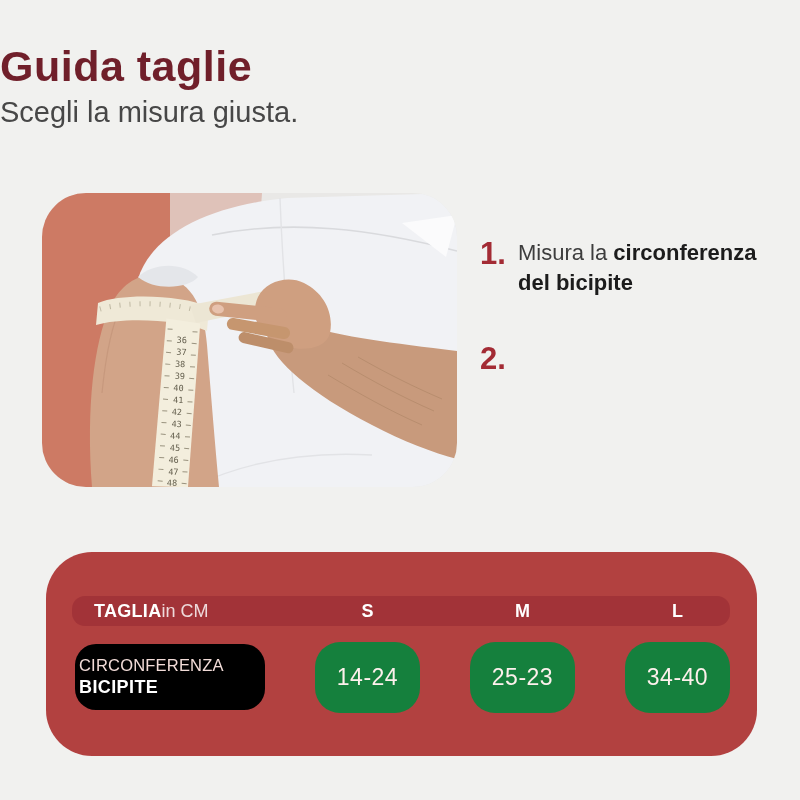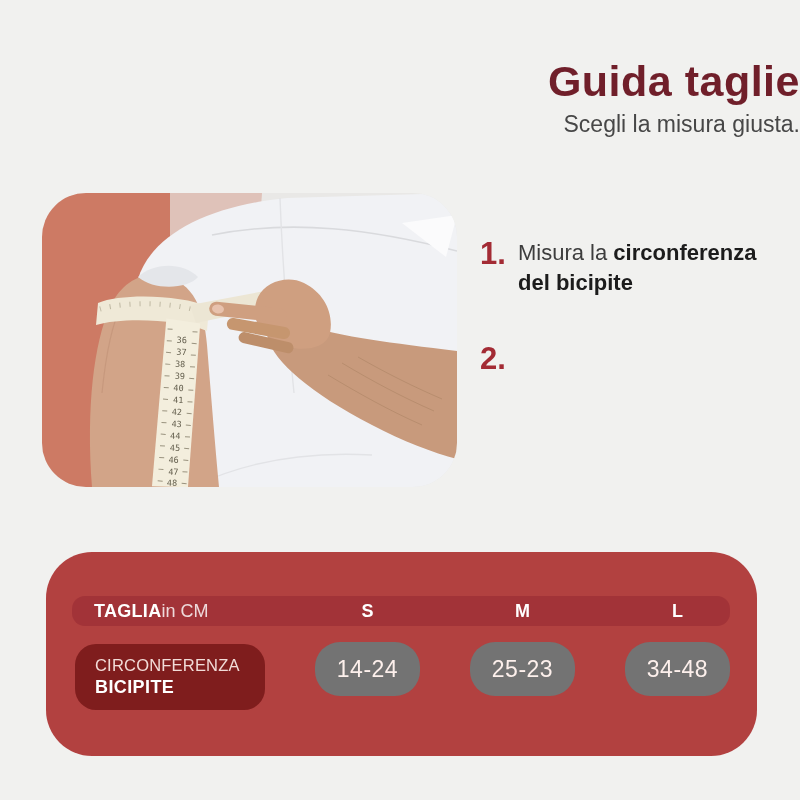--- a/index.html
+++ b/index.html
@@ -5,30 +5,30 @@
   * { margin:0; padding:0; box-sizing:border-box; }
   html,body { width:800px; height:800px; }
   body {
     position:relative;
     background:#f1f1ef;
     font-family:"Liberation Sans", sans-serif;
     overflow:hidden;
   }
 
   
-  .header { text-align:right; padding-top:57px; }
+  .header { text-align:left; padding-top:42px; }
   .page-title {
     font-size:43px;
     font-weight:700;
     color:#701f2a;
     letter-spacing:.5px;
   }
   .page-subtitle {
     margin-top:5px;
-    font-size:23px;
+    font-size:29px;
     font-weight:400;
     color:#474747;
   }
 
   
   .photo-card {
     position:absolute;
     left:42px; top:193px;
     width:415px; height:294px;
     border-radius:44px;
@@ -91,38 +91,38 @@
     font-size:18px; font-weight:700; color:#ffffff;
   }
   .col-s { left:243px; }
   .col-m { left:398px; }
   .col-l { left:553px; }
 
   .row-label {
     position:absolute;
     left:29px; top:92px;
     width:190px; height:66px;
-    background:#7f1d1d;
+    background:#000000;
     border-radius:21px;
-    padding-left:20px;
+    padding-left:4px;
     display:flex; flex-direction:column; justify-content:center;
     gap:2px;
   }
   .row-label-line1 {
     font-size:16.5px; font-weight:400;
     color:#f2dcd8; letter-spacing:.2px;
   }
   .row-label-line2 {
     font-size:18px; font-weight:700;
     color:#ffffff; letter-spacing:.4px;
   }
   .value-box {
     position:absolute; top:90px;
-    width:105px; height:54px;
-    background:#737373;
+    width:105px; height:71px;
+    background:#15803d;
     border-radius:25px;
     display:flex; align-items:center; justify-content:center;
     font-size:23px; color:#fdf0ec; letter-spacing:.5px;
   }
   .value-s { left:269px; }
   .value-m { left:424px; }
   .value-l { left:579px; }
 </style>
 </head>
 <body>
@@ -218,17 +218,17 @@
       <span class="col col-l">L</span>
     </div>
 
     <div class="table-row">
       <div class="row-label">
         <span class="row-label-line1">CIRCONFERENZA</span>
         <span class="row-label-line2">BICIPITE</span>
       </div>
       <div class="value-box value-s">14-24</div>
       <div class="value-box value-m">25-23</div>
-      <div class="value-box value-l">34-48</div>
+      <div class="value-box value-l">34-40</div>
     </div>
   </section>
 
 </div>
 
 </body></html>

